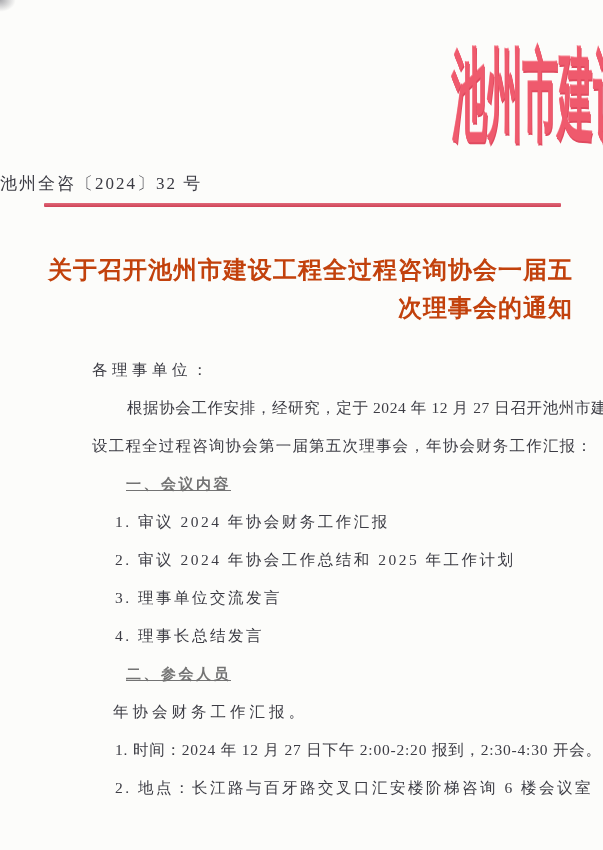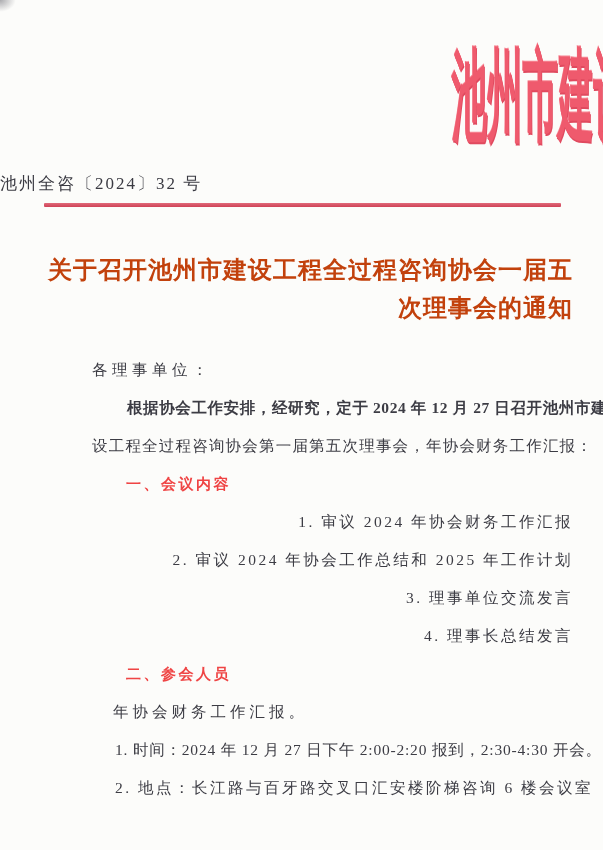--- a/index.html
+++ b/index.html
@@ -94,31 +94,32 @@
     color: #3c3c44;
     margin-left: 48px;
   }
   .line {
     height: 38px;
     line-height: 38px;
     white-space: nowrap;
     letter-spacing: 2.5px;
   }
   .l-salutation { letter-spacing: 4.5px; }
-  .l-para       { padding-left: 35px; letter-spacing: 0.6px; font-weight: bold; }
+  .l-para       { padding-left: 35px; letter-spacing: 0.6px; }
   .l-para2      { letter-spacing: 1.2px; }
   .l-heading    {
     padding-left: 34px;
     font-weight: 700;
     letter-spacing: 2.5px;
     font-family: "Liberation Sans", "DejaVu Sans", sans-serif;
     font-size: 15px;
-    color: #ef4444;
+    color: #737373;
+    text-decoration: underline;
   }
-  .l-item       { padding-left: 23px; text-align: right; }
+  .l-item       { padding-left: 23px; }
   .l-plain      { padding-left: 21px; letter-spacing: 4px; }
   .l-time       { padding-left: 23px; letter-spacing: 0.8px; text-align: right; }
 </style>
 </head>
 <body>
 
 <div class="page">
 
   <div class="scan-corner"></div>
 

